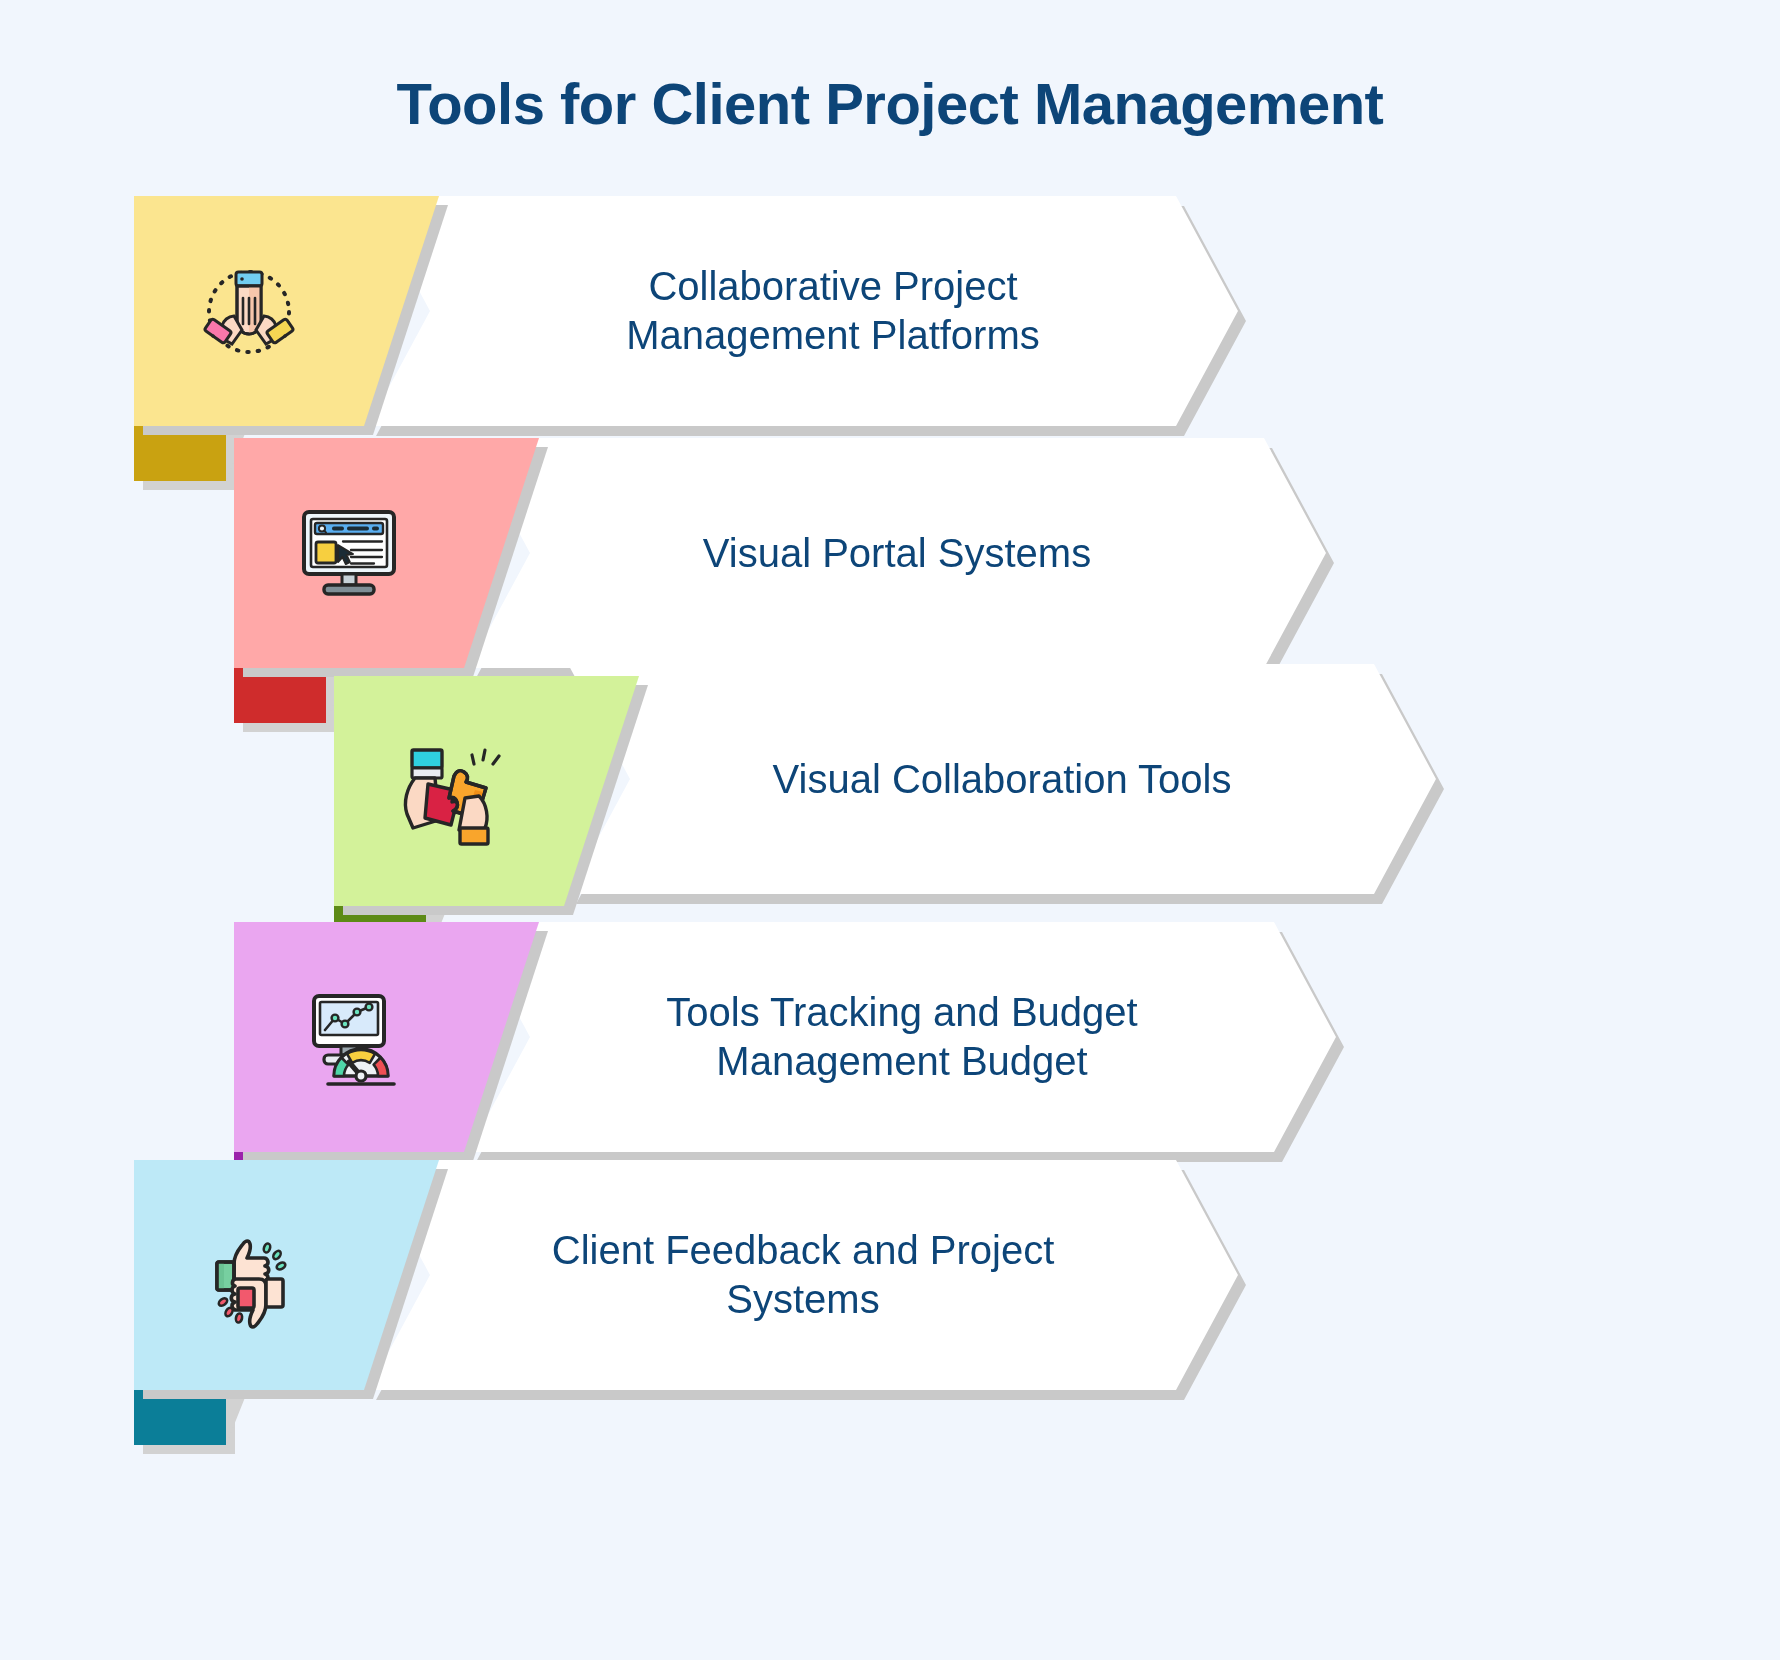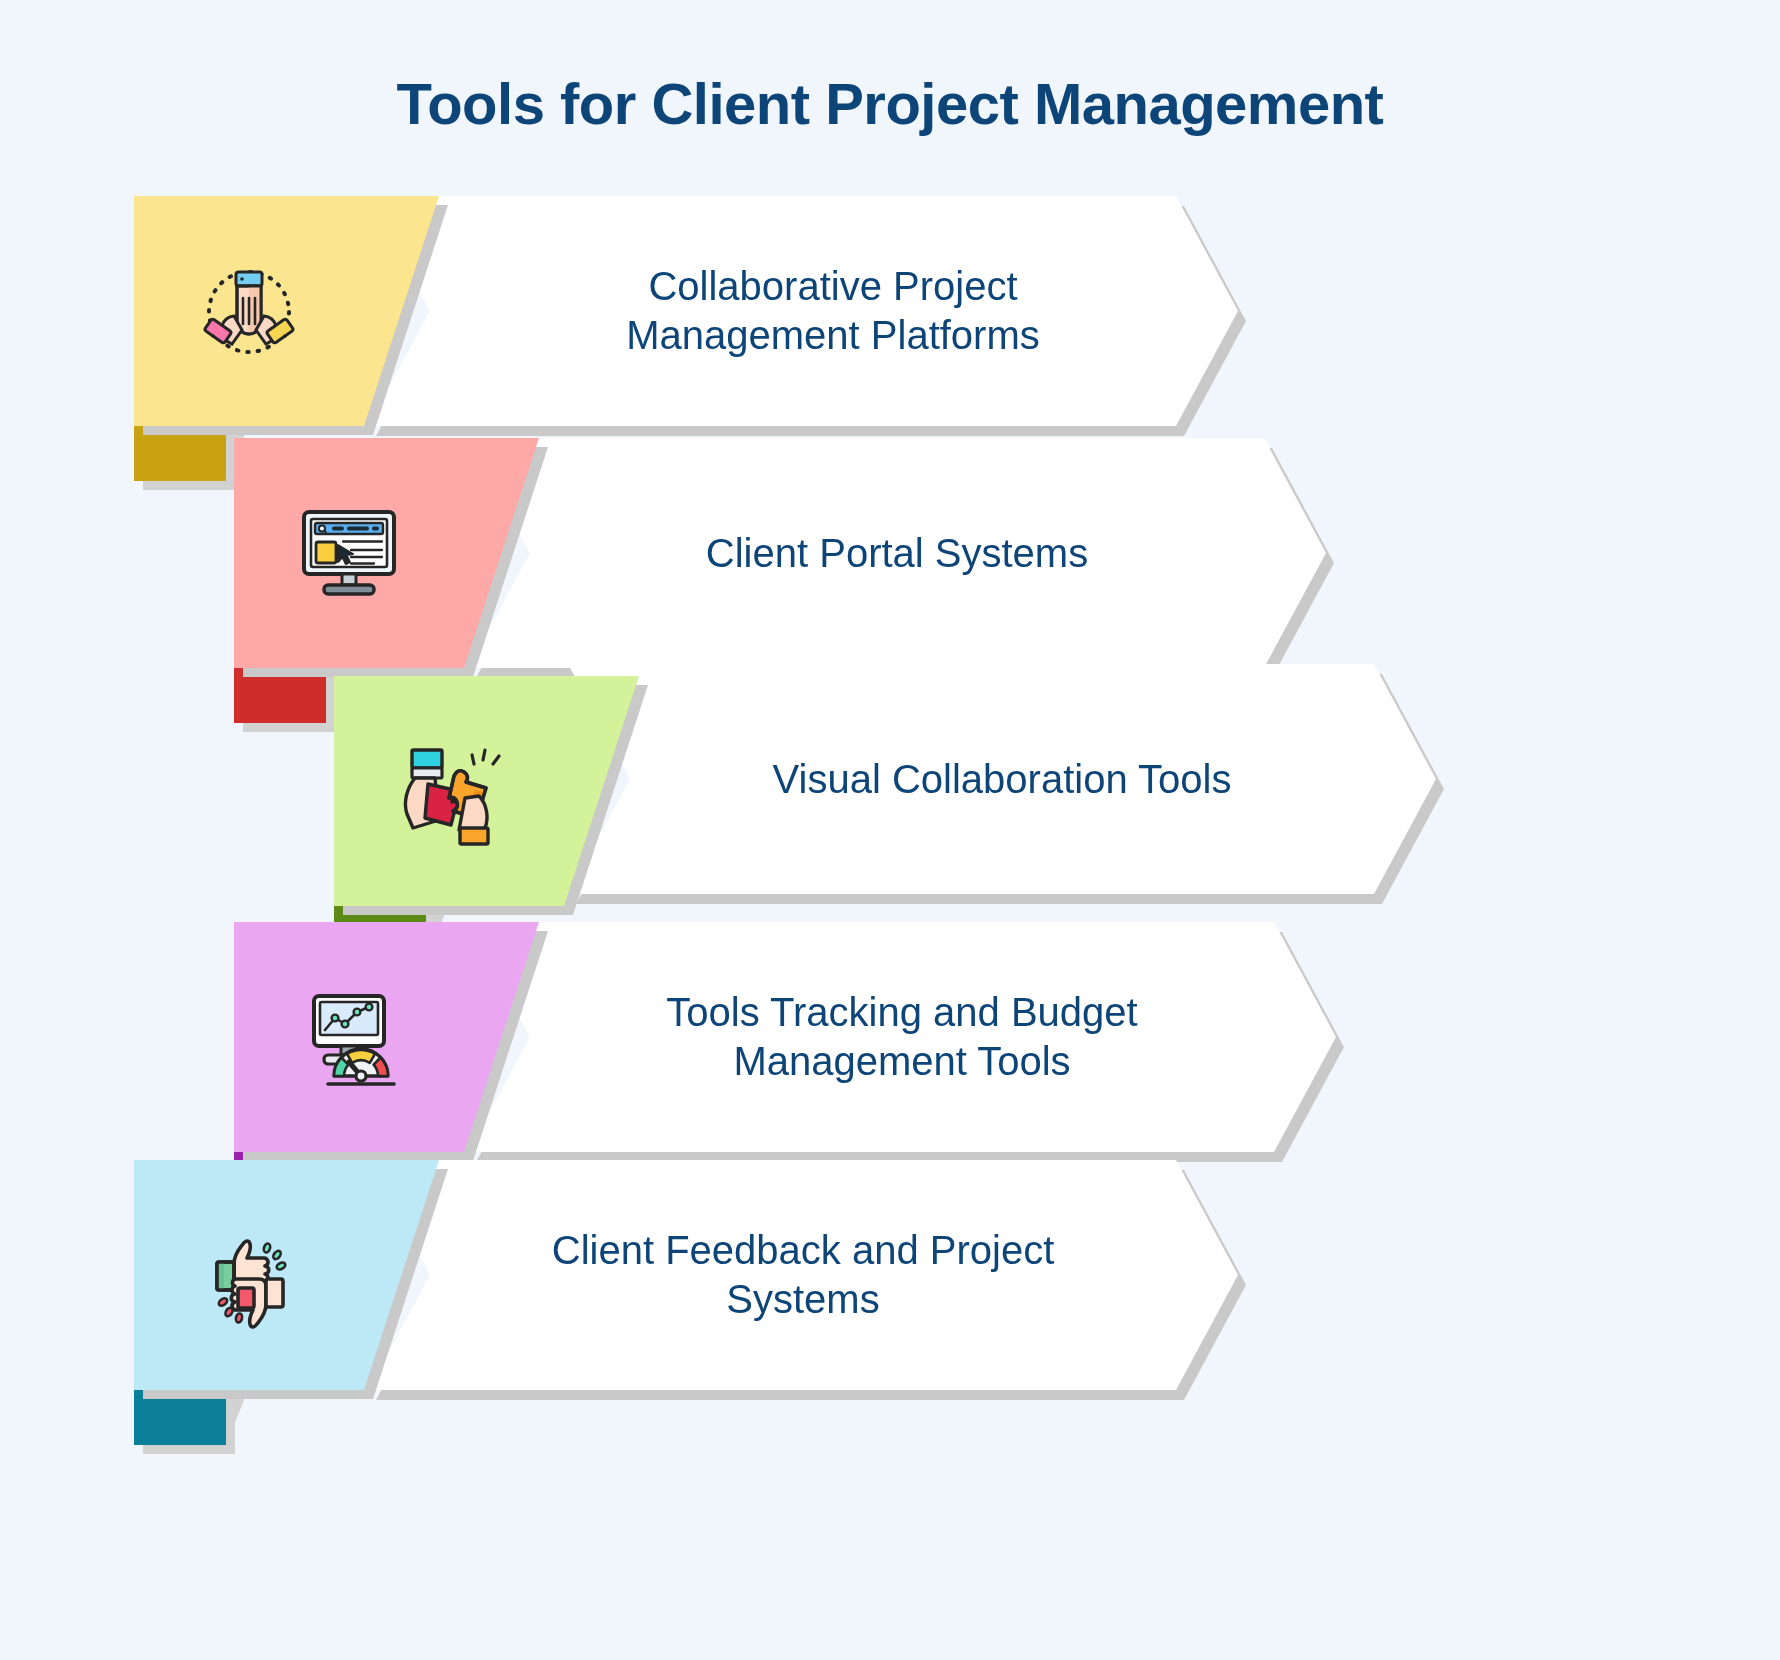--- a/index.html
+++ b/index.html
@@ -208,21 +208,21 @@
         <rect x="74" y="68" width="24" height="14" rx="2.5" fill="#f5d653" stroke="#262626" stroke-width="3" transform="rotate(-35 86 75)"></rect>
         <circle cx="91" cy="80" r="1.7" fill="#262626"></circle>
       </svg>
     </div>
   </div>
 
   <div class="row" id="row2">
     <div class="banner-shadow"></div>
     <div class="banner"></div>
     <div class="banner-label">
-      <span>Client Portal Systems</span>
+      <span>Visual Portal Systems</span>
     </div>
   </div>
 
   <div class="tile-wrap" id="tile2">
     <div class="fold-shadow"></div>
     <div class="fold-taper"></div>
     <div class="fold" style="background: rgb(207, 44, 44);"></div>
     <div class="tile-shadow"></div>
     <div class="tile" style="background: rgb(255, 168, 168);"></div>
     <div class="icon-holder">
@@ -293,21 +293,21 @@
       </svg>
     </div>
   </div>
 
   <div class="row" id="row4">
     <div class="banner-shadow"></div>
     <div class="banner"></div>
     <div class="banner-label">
       <span>
         <span>Tools Tracking and Budget</span><br>
-        <span>Management Tools</span>
+        <span>Management Budget</span>
       </span>
     </div>
   </div>
 
   <div class="tile-wrap" id="tile4">
     <div class="fold-shadow"></div>
     <div class="fold-taper"></div>
     <div class="fold" style="background: rgb(155, 34, 171);"></div>
     <div class="tile-shadow"></div>
     <div class="tile" style="background: rgb(234, 166, 240);"></div>

